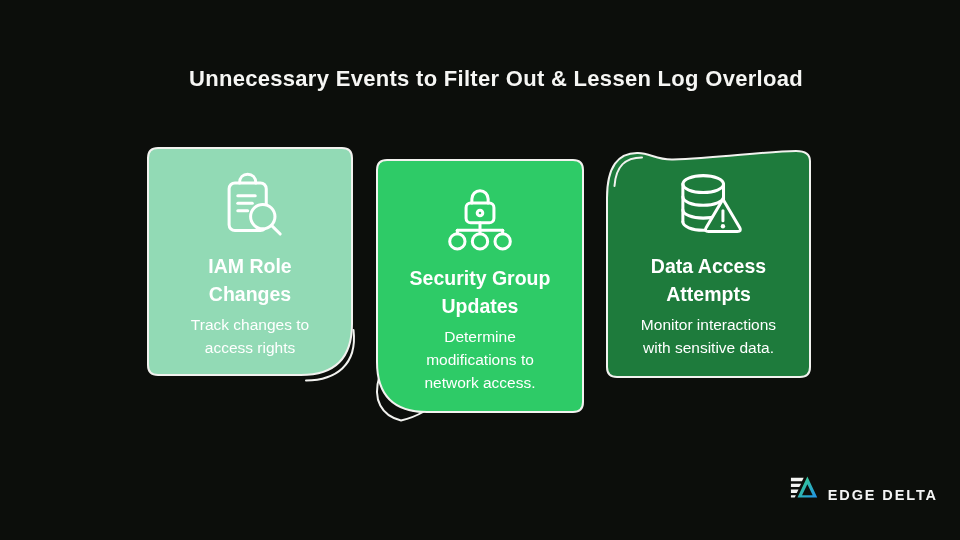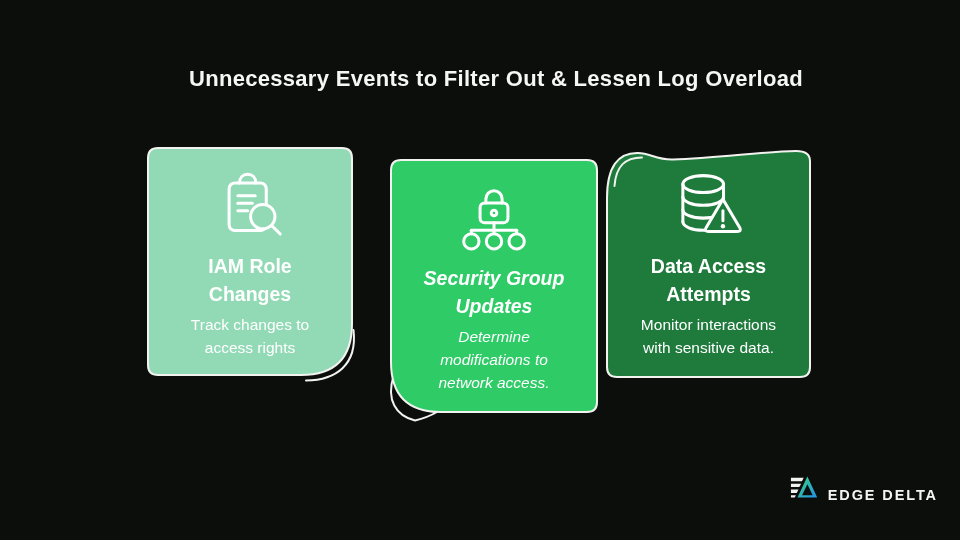--- a/index.html
+++ b/index.html
@@ -26,21 +26,21 @@
   .card-icon svg{width:80px;height:72px;display:block;}
   .card-title{
     font-size:19.5px;font-weight:700;line-height:28px;margin-top:11px;
     max-width:142px;
   }
   .card-desc{
     font-size:15.5px;font-weight:400;line-height:23px;margin-top:5px;
     max-width:152px;
   }
   #card-1{left:148px;top:148px;width:204px;height:227px;}
-  #card-2{left:391px;top:160px;width:206px;height:328px;font-style:italic;}
+  #card-2{left:377px;top:160px;width:206px;height:328px;}
   #card-3{left:607px;top:148px;width:203px;height:229px;}
   .logo{
     position:absolute;right:22px;top:471px;height:32px;
     display:flex;align-items:center;gap:10px;
   }
   .logo-text{
     color:#F4F4F4;font-size:14.5px;font-weight:700;letter-spacing:1.9px;margin-top:16px;
   }
   .icon-stroke{fill:none;stroke:#FFFFFF;stroke-width:2.6;stroke-linecap:round;stroke-linejoin:round;}
 </style>

